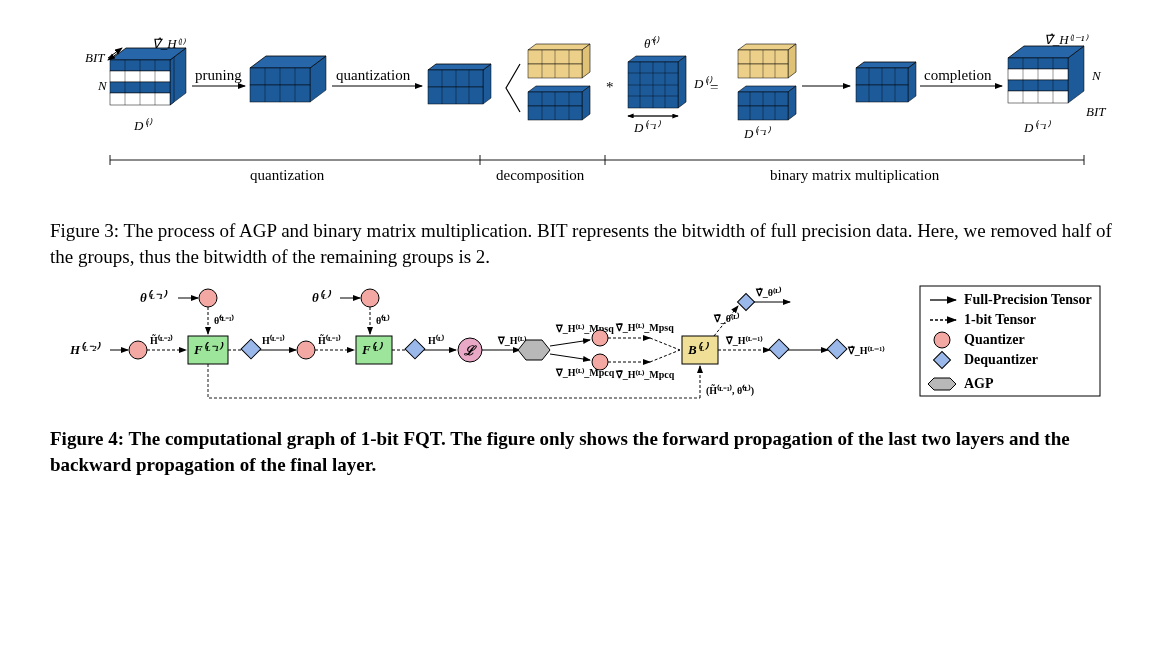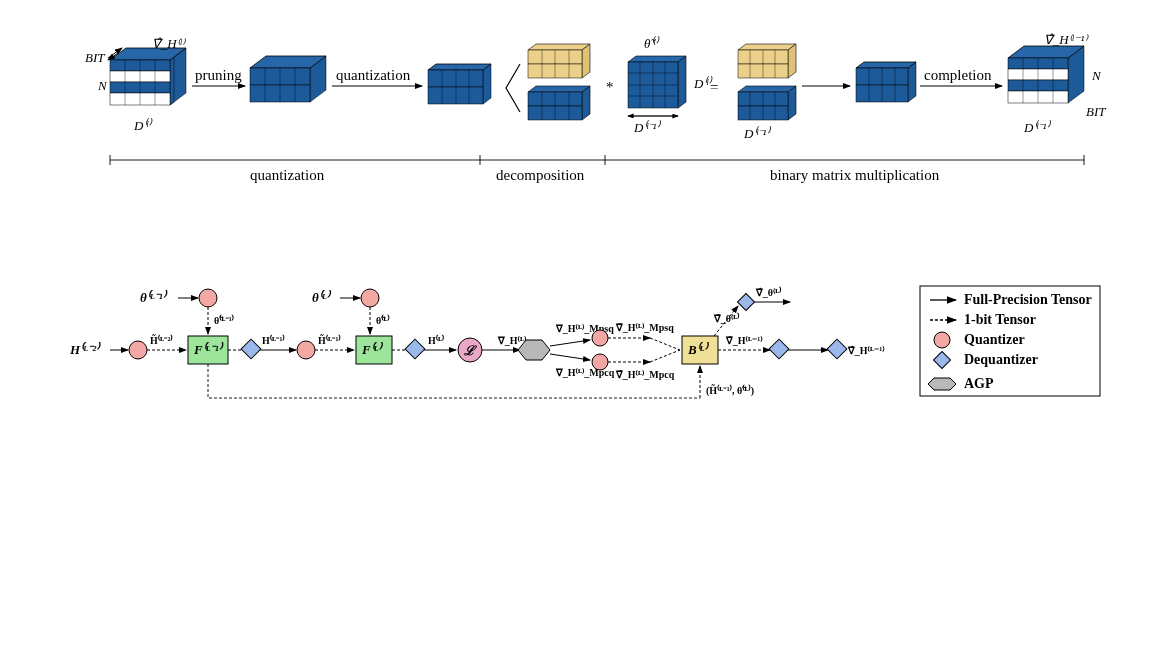--- a/index.html
+++ b/index.html
@@ -188,20 +188,23 @@
 
 <line x1="430" y1="130" x2="555" y2="130" stroke="#000" stroke-width="0.9"></line>
 <line x1="555" y1="125" x2="555" y2="135" stroke="#000" stroke-width="0.9"></line>
 <text x="446" y="150" class="sec-lbl">decomposition</text>
 
 <line x1="555" y1="130" x2="1034" y2="130" stroke="#000" stroke-width="0.9"></line>
 <line x1="1034" y1="125" x2="1034" y2="135" stroke="#000" stroke-width="0.9"></line>
 <text x="720" y="150" class="sec-lbl">binary matrix multiplication</text>
 </svg>
 
+<div class="caption">
+  <span>Figure 3: The process of AGP and binary matrix multiplication. BIT represents the bitwidth of full precision data. Here, we removed half of the groups, thus the bitwidth of the remaining groups is 2.</span>
+</div>
 </div>
 
 <div class="fig4">
 <svg class="fig4-svg" viewBox="0 0 1064 140">
 <defs>
   <marker id="ar2" markerWidth="8" markerHeight="8" refX="7" refY="3" orient="auto">
     <path d="M0,0 L8,3 L0,6 Z" fill="#000"></path>
   </marker>
 </defs>
 
@@ -294,15 +297,18 @@
 <line x1="880" y1="42" x2="906" y2="42" stroke="#000" stroke-width="1.3" stroke-dasharray="3,2" marker-end="url(#ar2)"></line>
 <text x="914" y="46" class="legend">1-bit Tensor</text>
 <circle cx="892" cy="62" r="8" fill="#f4a8a3" stroke="#000" stroke-width="1"></circle>
 <text x="914" y="66" class="legend">Quantizer</text>
 <rect x="886" y="76" width="12" height="12" fill="#9bb8ea" stroke="#000" stroke-width="1" transform="rotate(45 892 82)"></rect>
 <text x="914" y="86" class="legend">Dequantizer</text>
 <polygon points="884,100 900,100 906,106 900,112 884,112 878,106" fill="#b8b8b8" stroke="#000" stroke-width="1"></polygon>
 <text x="914" y="110" class="legend">AGP</text>
 
 </svg>
+<div class="caption">
+  <span>Figure 4: The computational graph of 1-bit FQT. The figure only shows the forward propagation of the last two layers and the backward propagation of the final layer.</span>
+</div>
 </div>
 
 </div>
 
 </body></html>

